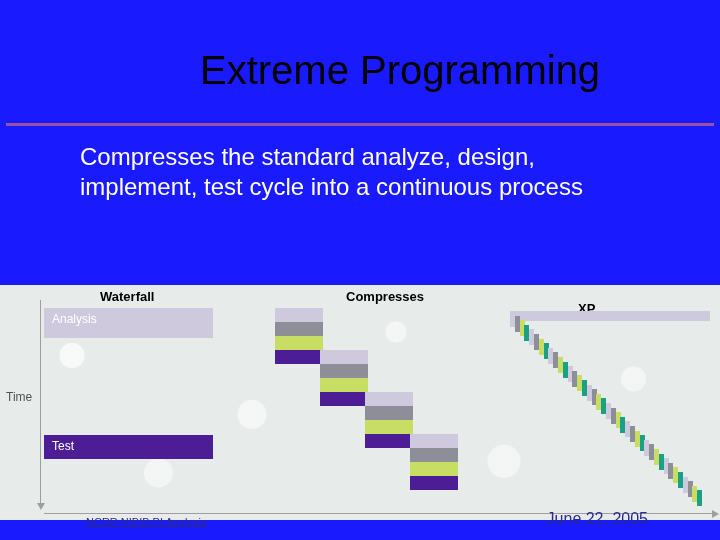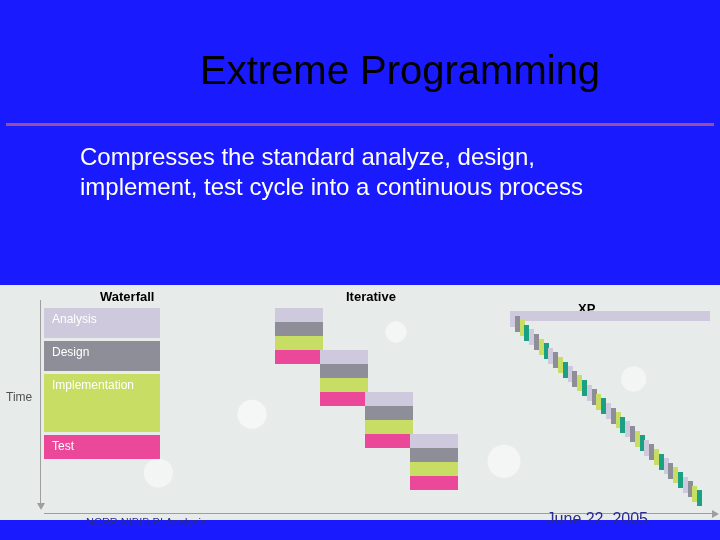--- a/index.html
+++ b/index.html
@@ -23,23 +23,23 @@
   .time-label{font-size:12px;color:#525252}
   .arrow-y{left:40px;top:15px;width:0;height:0}
   .arrow-y::before{content:"";position:absolute;left:0;top:0;width:1px;height:203px;background:#9e9e9e}
   .arrow-y::after{content:"";position:absolute;left:-3px;top:203px;width:0;height:0;border-left:4px solid transparent;border-right:4px solid transparent;border-top:7px solid #9e9e9e}
   .arrow-x{left:44px;top:228px;width:0;height:0}
   .arrow-x::before{content:"";position:absolute;top:0;left:0;height:1px;width:668px;background:#9e9e9e}
   .arrow-x::after{content:"";position:absolute;top:-3px;left:668px;width:0;height:0;border-top:4px solid transparent;border-bottom:4px solid transparent;border-left:7px solid #9e9e9e}
   .c-analysis{background:#cfc9dd}
   .c-design{background:#8e8e98}
   .c-impl{background:#c7dd63}
-  .c-test{background:#ec4899}
+  .c-test{background:#4c1d95}
   
-  .wf{left:44px;width:116px}
+  .wf{left:44px;width:169px}
   
   .it-cycle{width:48px}
   .it-phase{height:14px}
   
   .xp-track{top:26px;height:10px;background:#cfc9dd}
   .xp-stripe{width:5px}
   .xp-a{background:#cfc9dd}
   .xp-d{background:#8e8e98}
   .xp-i{background:#c7dd63}
   .xp-t{background:#1aa184}
@@ -54,26 +54,24 @@
   <div class="hr"></div>
   <div class="body-text">Compresses the standard analyze, design, implement, test cycle into a continuous process</div>
 
   <div class="diagram">
 
     <div class="arrow-y"></div>
     <div class="arrow-x"></div>
     <div class="time-label" style="left:6px;top:105px">Time</div>
 
     <div class="col-label" style="left:100px;top:4px">Waterfall</div>
-    <div class="col-label" style="left:346px;top:4px">Iterative</div>
+    <div class="col-label" style="left:346px;top:4px">Compresses</div>
     <div class="col-label" style="left:578px;top:16px">XP</div>
 
     <div class="wf c-analysis phase-label" style="top:23px;height:30px">Analysis</div>
-    <div class="wf c-design phase-label" style="top:56px;height:30px">Design</div>
-    <div class="wf c-impl phase-label" style="top:89px;height:58px">Implementation</div>
     <div class="wf c-test phase-label" style="top:150px;height:24px">Test</div>
 
     <div class="it-cycle" style="left:275px;top:23px">
       <div class="it-phase c-analysis"></div>
       <div class="it-phase c-design"></div>
       <div class="it-phase c-impl"></div>
       <div class="it-phase c-test"></div>
     </div>
     <div class="it-cycle" style="left:320px;top:65px">
       <div class="it-phase c-analysis"></div>

